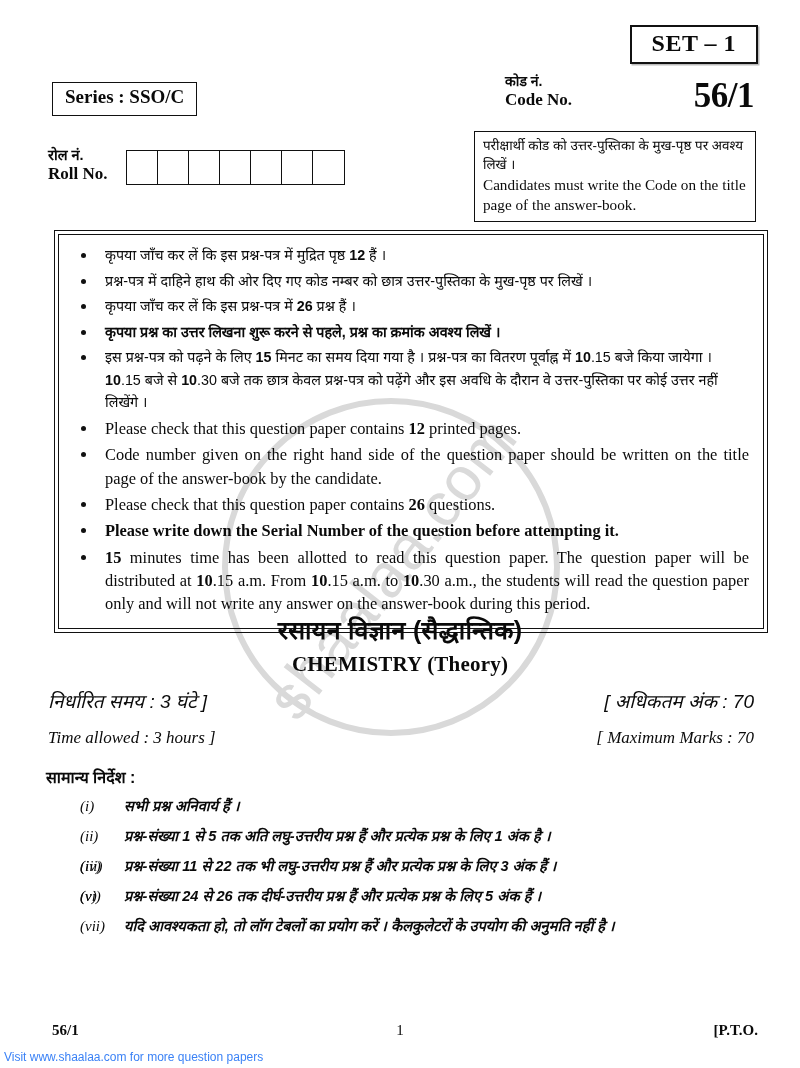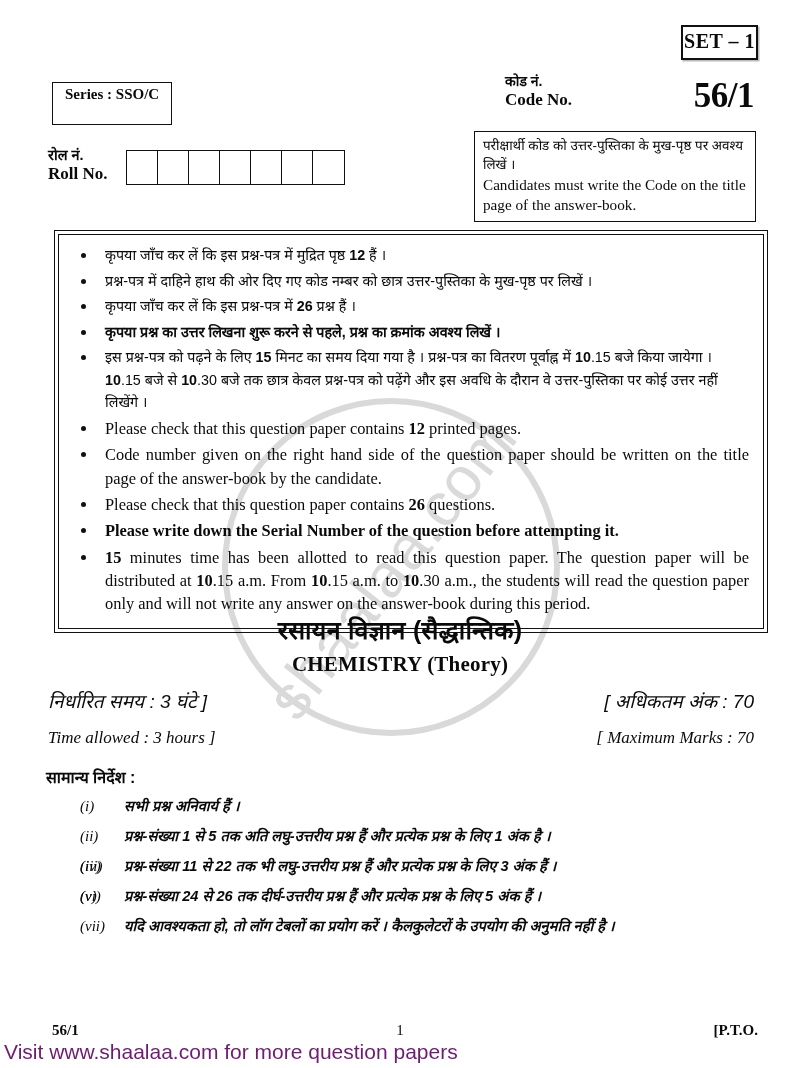--- a/index.html
+++ b/index.html
@@ -55,34 +55,34 @@
   
   #header-area {
     position: relative;
     height: 218px;
   }
   #set-box {
     position: absolute;
     right: 42px;
     top: 25px;
     border: 2px solid #111;
-    padding: 3px 1px 5px;
-    font-weight: bold;
-    font-size: 20px;
+    padding: 3px 20px 5px;
+    font-weight: bold;
+    font-size: 24px;
     letter-spacing: 0.5px;
     box-shadow: 1.5px 1.5px 0 #bbb;
   }
   #series-box {
     position: absolute;
     left: 52px;
     top: 82px;
     border: 1.6px solid #111;
-    padding: 3px 12px 21px;
-    font-weight: bold;
-    font-size: 15px;
+    padding: 3px 12px 7px;
+    font-weight: bold;
+    font-size: 19px;
   }
   #code-block {
     position: absolute;
     left: 505px;
     top: 74px;
     line-height: 1.12;
   }
   #code-block .hi {
     font-family: "Liberation Sans", sans-serif;
     font-size: 14px;
@@ -308,22 +308,22 @@
     right: 42px;
     top: 0;
     font-size: 15px;
     font-weight: bold;
   }
   #site-overlay {
     position: absolute;
     left: 4px;
     bottom: 4px;
     font-family: "Liberation Sans", sans-serif;
-    font-size: 21px;
-    color: #701a75;
+    font-size: 12px;
+    color: #3b82f6;
     z-index: 5;
     white-space: nowrap;
   }
 </style>
 </head>
 <body>
 
 <div id="watermark">
   <div class="ring"></div>
   <div class="wtext">shaalaa.com</div>

